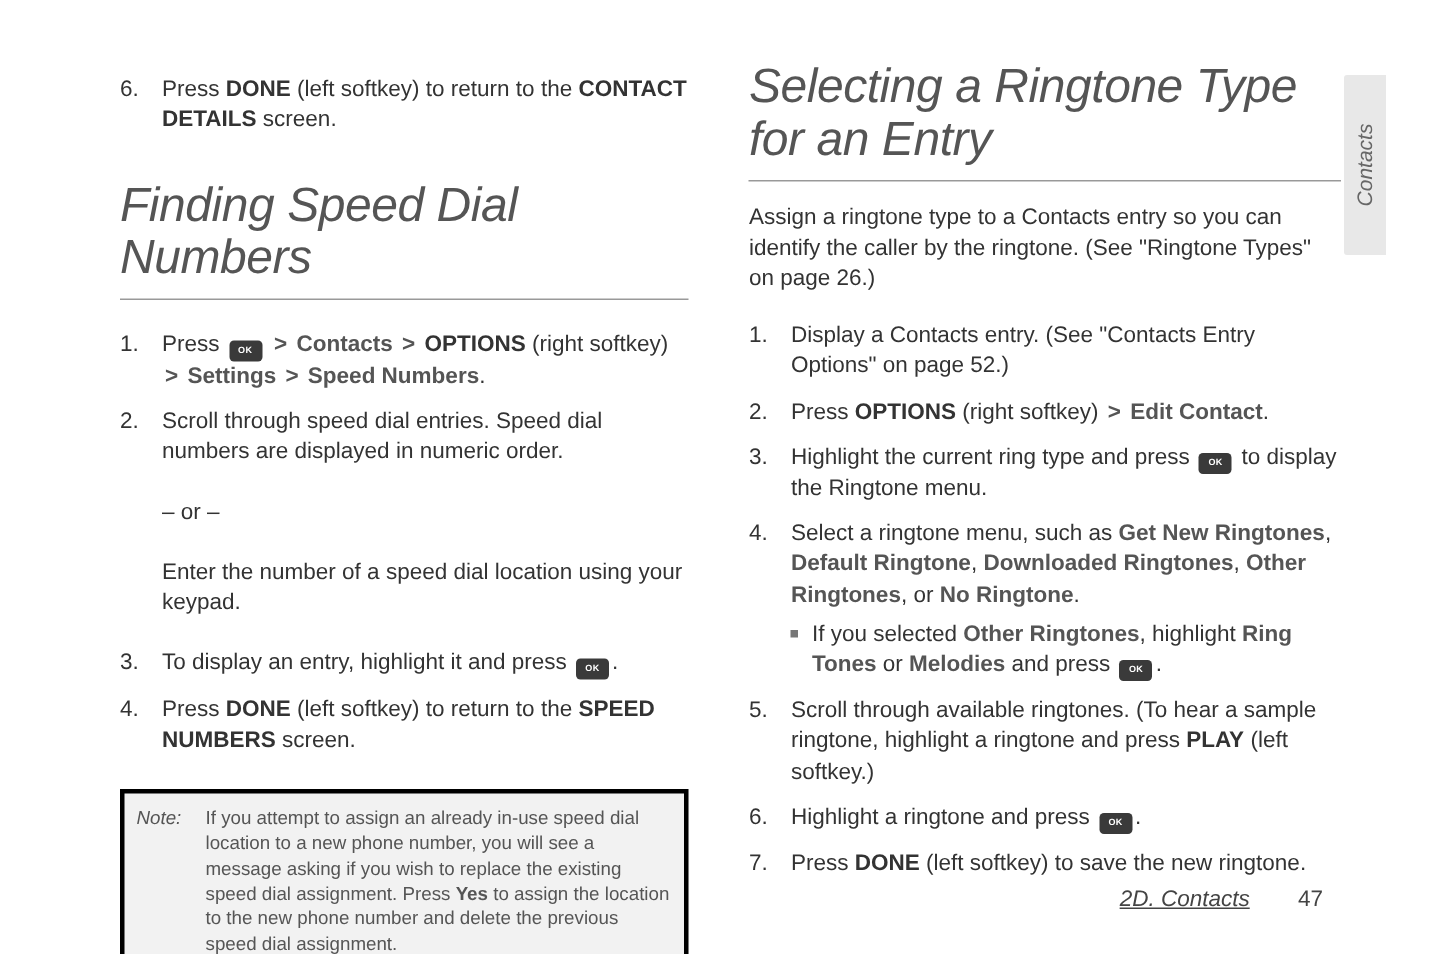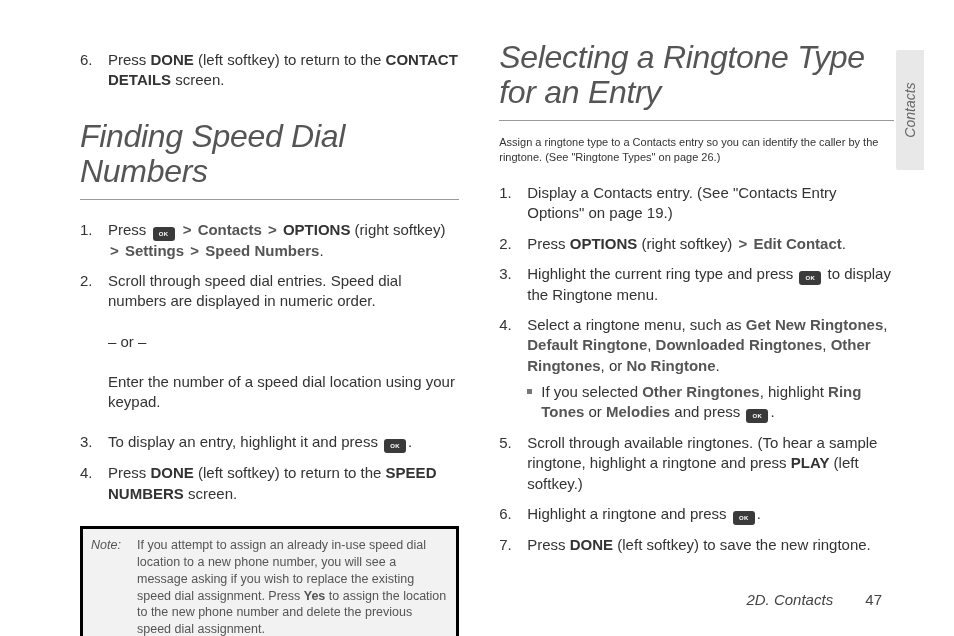--- a/index.html
+++ b/index.html
@@ -62,21 +62,21 @@
   .bold { font-weight: 700; text-align: center; }
   .boldgray { font-weight: 700; color: #555555; }
   .gt { font-weight: 700; color: #555555; padding: 0 2px; }
   .para {
     font-size: 15px;
     line-height: 1.35;
     margin: 10px 0 10px 28px;
     color: #333333;
   }
   .plain-para {
-    font-size: 11px;
+    font-size: 15px;
     line-height: 1.35;
     margin: 4px 0 8px 0;
     color: #333333;
   }
   .ok-key {
     display: inline-flex;
     align-items: center;
     justify-content: center;
     width: 22px;
     height: 14px;
@@ -145,21 +145,21 @@
     font-size: 14px;
     white-space: nowrap;
   }
   .footer {
     position: absolute;
     bottom: 28px;
     right: 72px;
     font-size: 15px;
     color: #444444;
   }
-  .footer .chapter { font-style: italic; margin-right: 28px; }
+  .footer .chapter { font-style: italic; margin-right: 28px; text-decoration: underline; }
 </style>
 </head>
 <body>
 
 <div class="page">
 
   <div class="col col-left">
 
     <ol class="steps">
       <li>
@@ -213,21 +213,21 @@
   <div class="col col-right">
 
     <h2 class="section-heading" style="margin-top:0">Selecting a Ringtone Type for an Entry</h2>
     <hr class="heading-rule">
 
     <div class="plain-para">Assign a ringtone type to a Contacts entry so you can identify the caller by the ringtone. (See "Ringtone Types" on page 26.)</div>
 
     <ol class="steps">
       <li>
         <span class="num">1.</span>
-        <span>Display a Contacts entry. (See "Contacts Entry Options" on page 19.)</span>
+        <span>Display a Contacts entry. (See "Contacts Entry Options" on page 52.)</span>
       </li>
       <li>
         <span class="num">2.</span>
         <span>Press </span><span class="bold">OPTIONS</span><span> (right softkey) </span><span class="gt">&gt;</span> <span class="boldgray">Edit Contact</span><span>.</span>
       </li>
       <li>
         <span class="num">3.</span>
         <span>Highlight the current ring type and press </span><span class="ok-key"></span><span> to display the Ringtone menu.</span>
       </li>
       <li>

